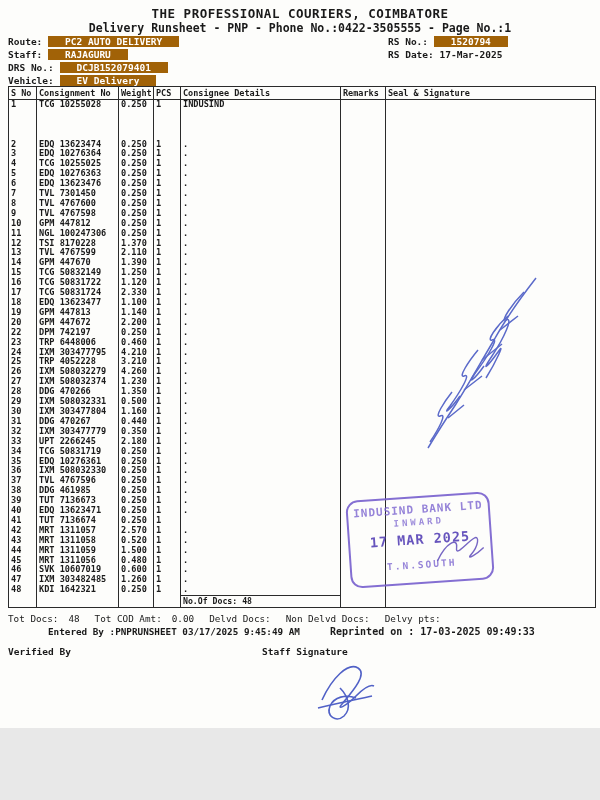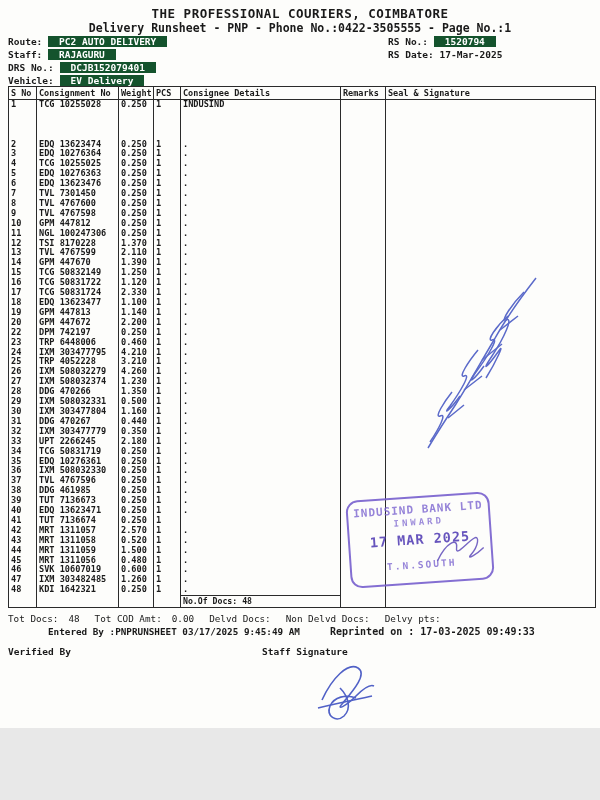--- a/index.html
+++ b/index.html
@@ -16,21 +16,21 @@
   }
   .title {
     position: absolute; top: 6px; left: 0; width: 100%;
     text-align: center; font-size: 12.5px; font-weight: bold; letter-spacing: .5px;
   }
   .subtitle {
     position: absolute; top: 21px; left: 0; width: 100%;
     text-align: center; font-size: 11.5px; font-weight: bold;
   }
   .info-line { position: absolute; font-size: 9.5px; font-weight: bold; white-space: nowrap; }
-  .hl { background: #14532d; color: #ffffff; padding: 0 11px; }
+  .hl { background: #a16207; color: #ffffff; padding: 0 17px; }
   .l-route   { top: 36px; left: 8px; }
   .l-staff   { top: 49px; left: 8px; }
   .l-drs     { top: 62px; left: 8px; }
   .l-vehicle { top: 75px; left: 8px; }
   .l-rsno    { top: 36px; left: 388px; }
   .l-rsdate  { top: 49px; left: 388px; }
 
   table.runsheet {
     position: absolute; top: 86px; left: 8px;
     width: 587px; border-collapse: collapse; table-layout: fixed;

